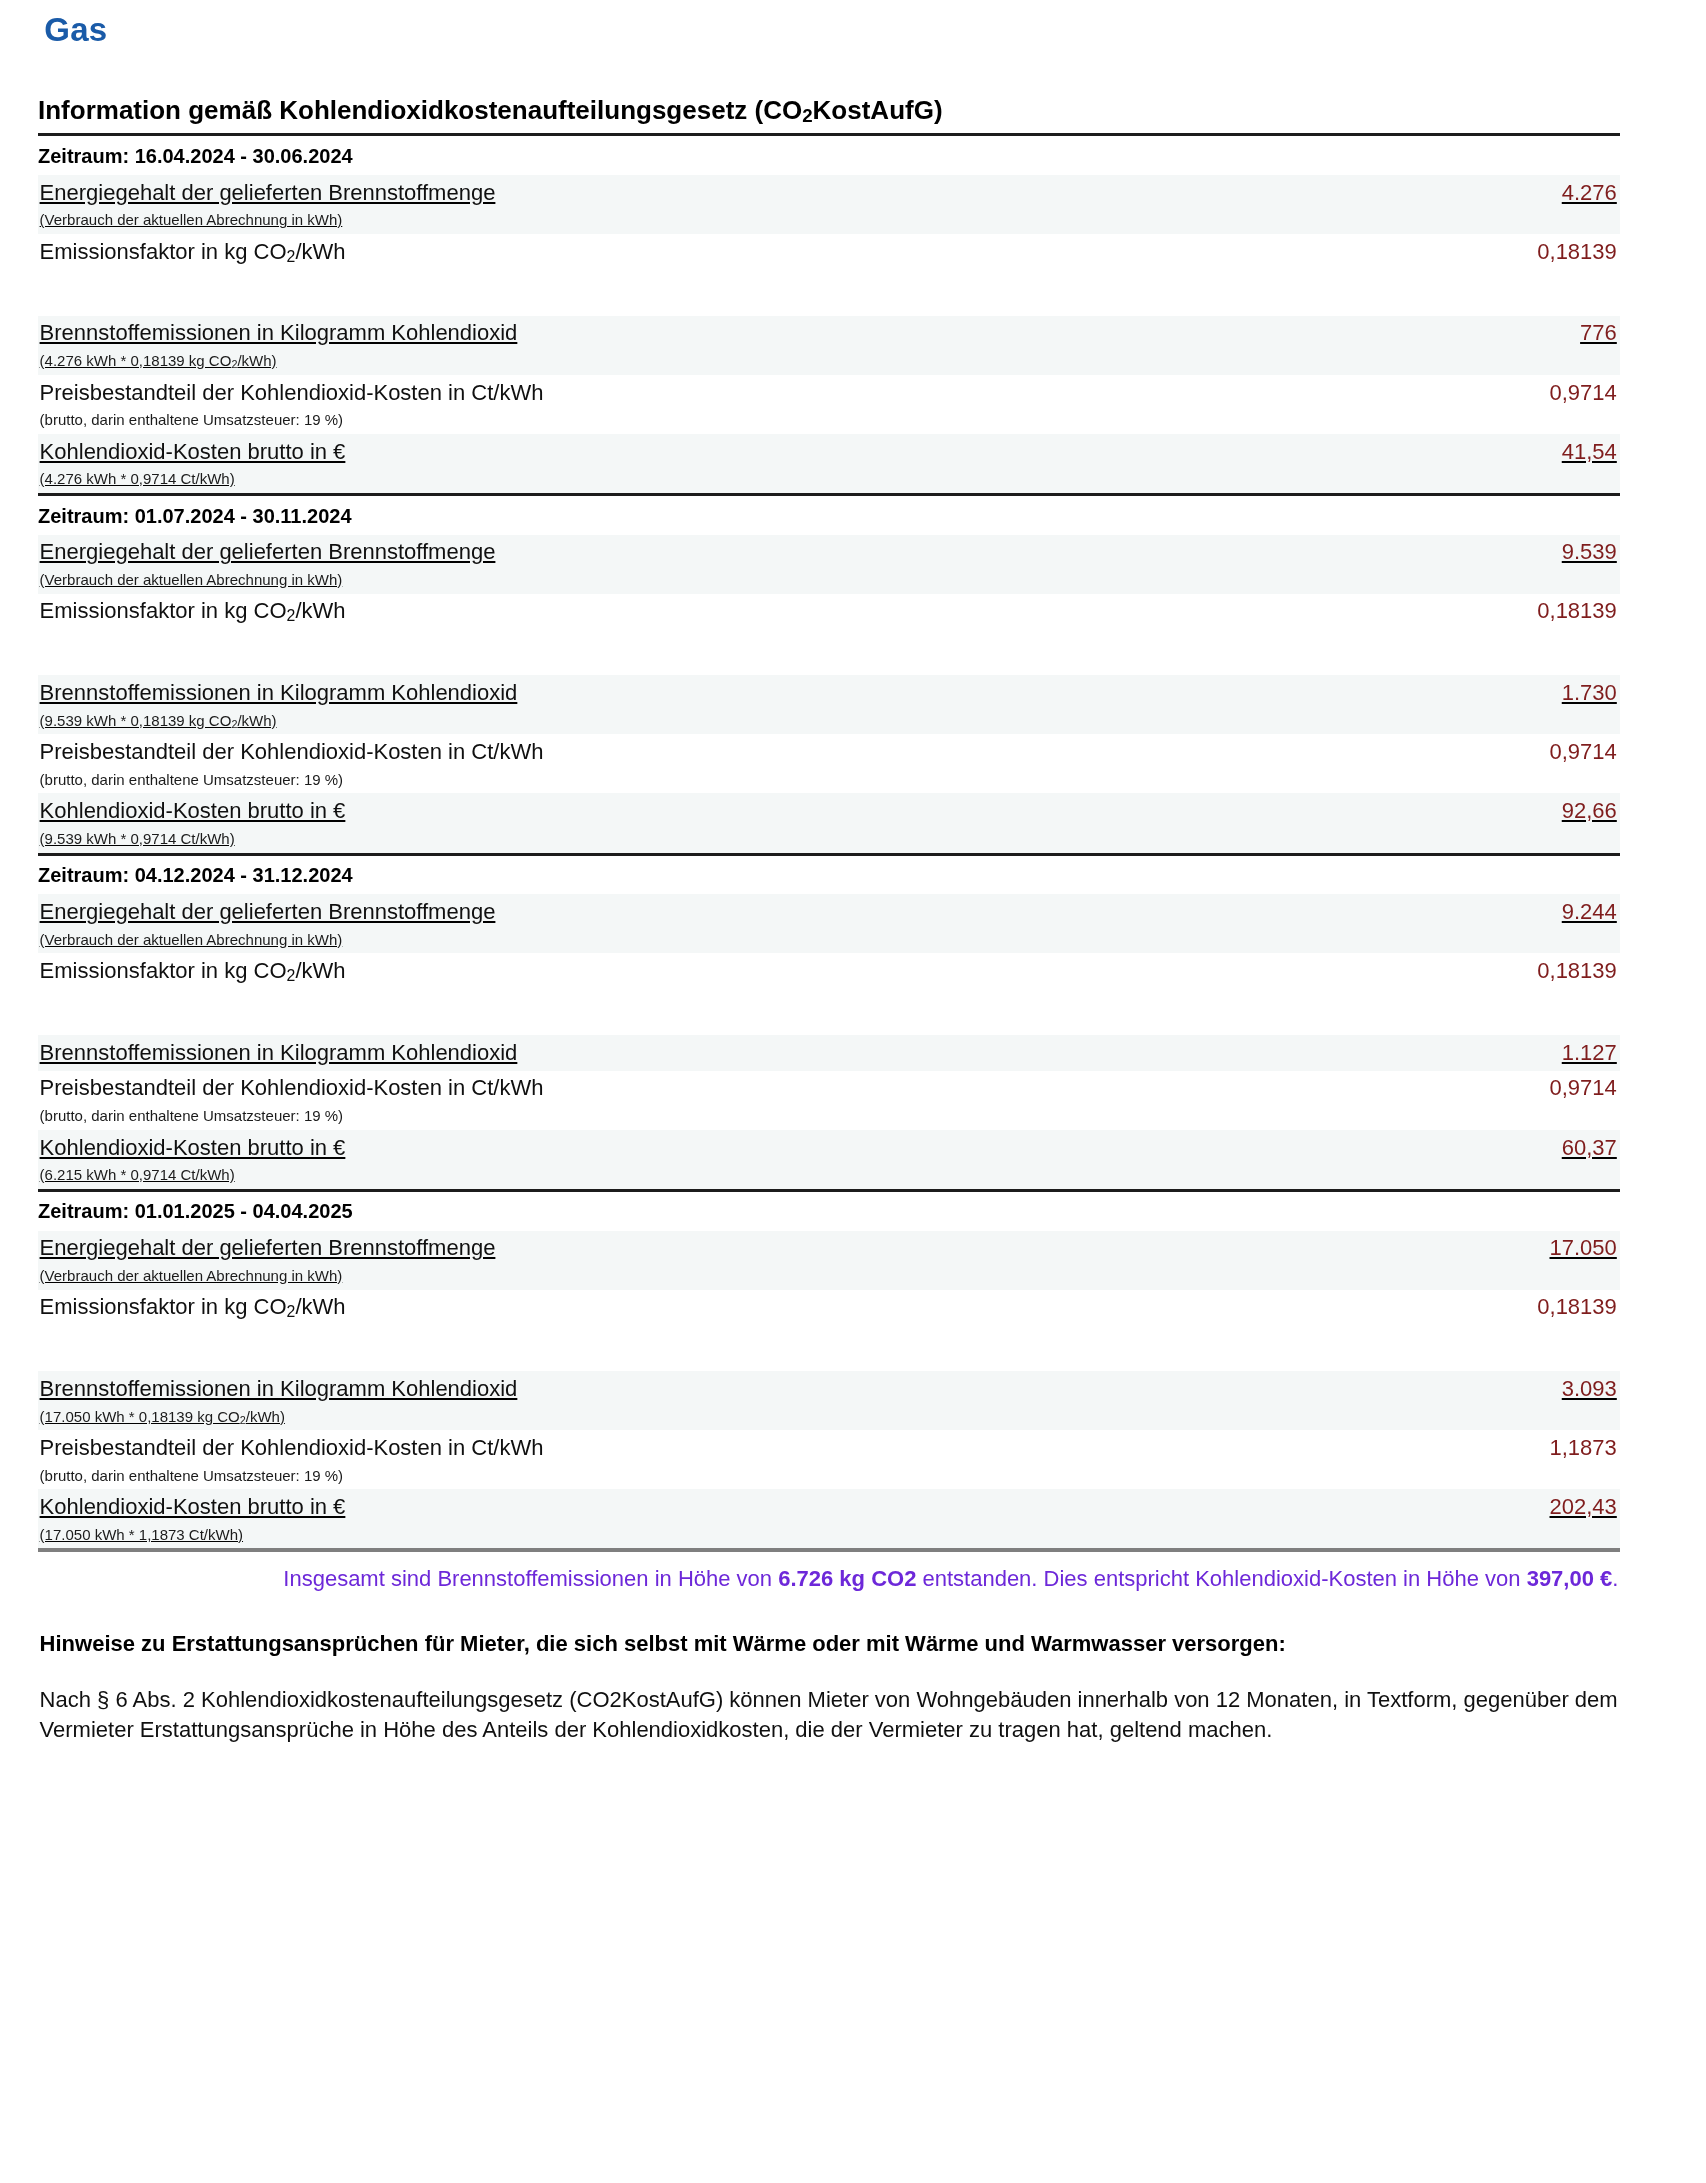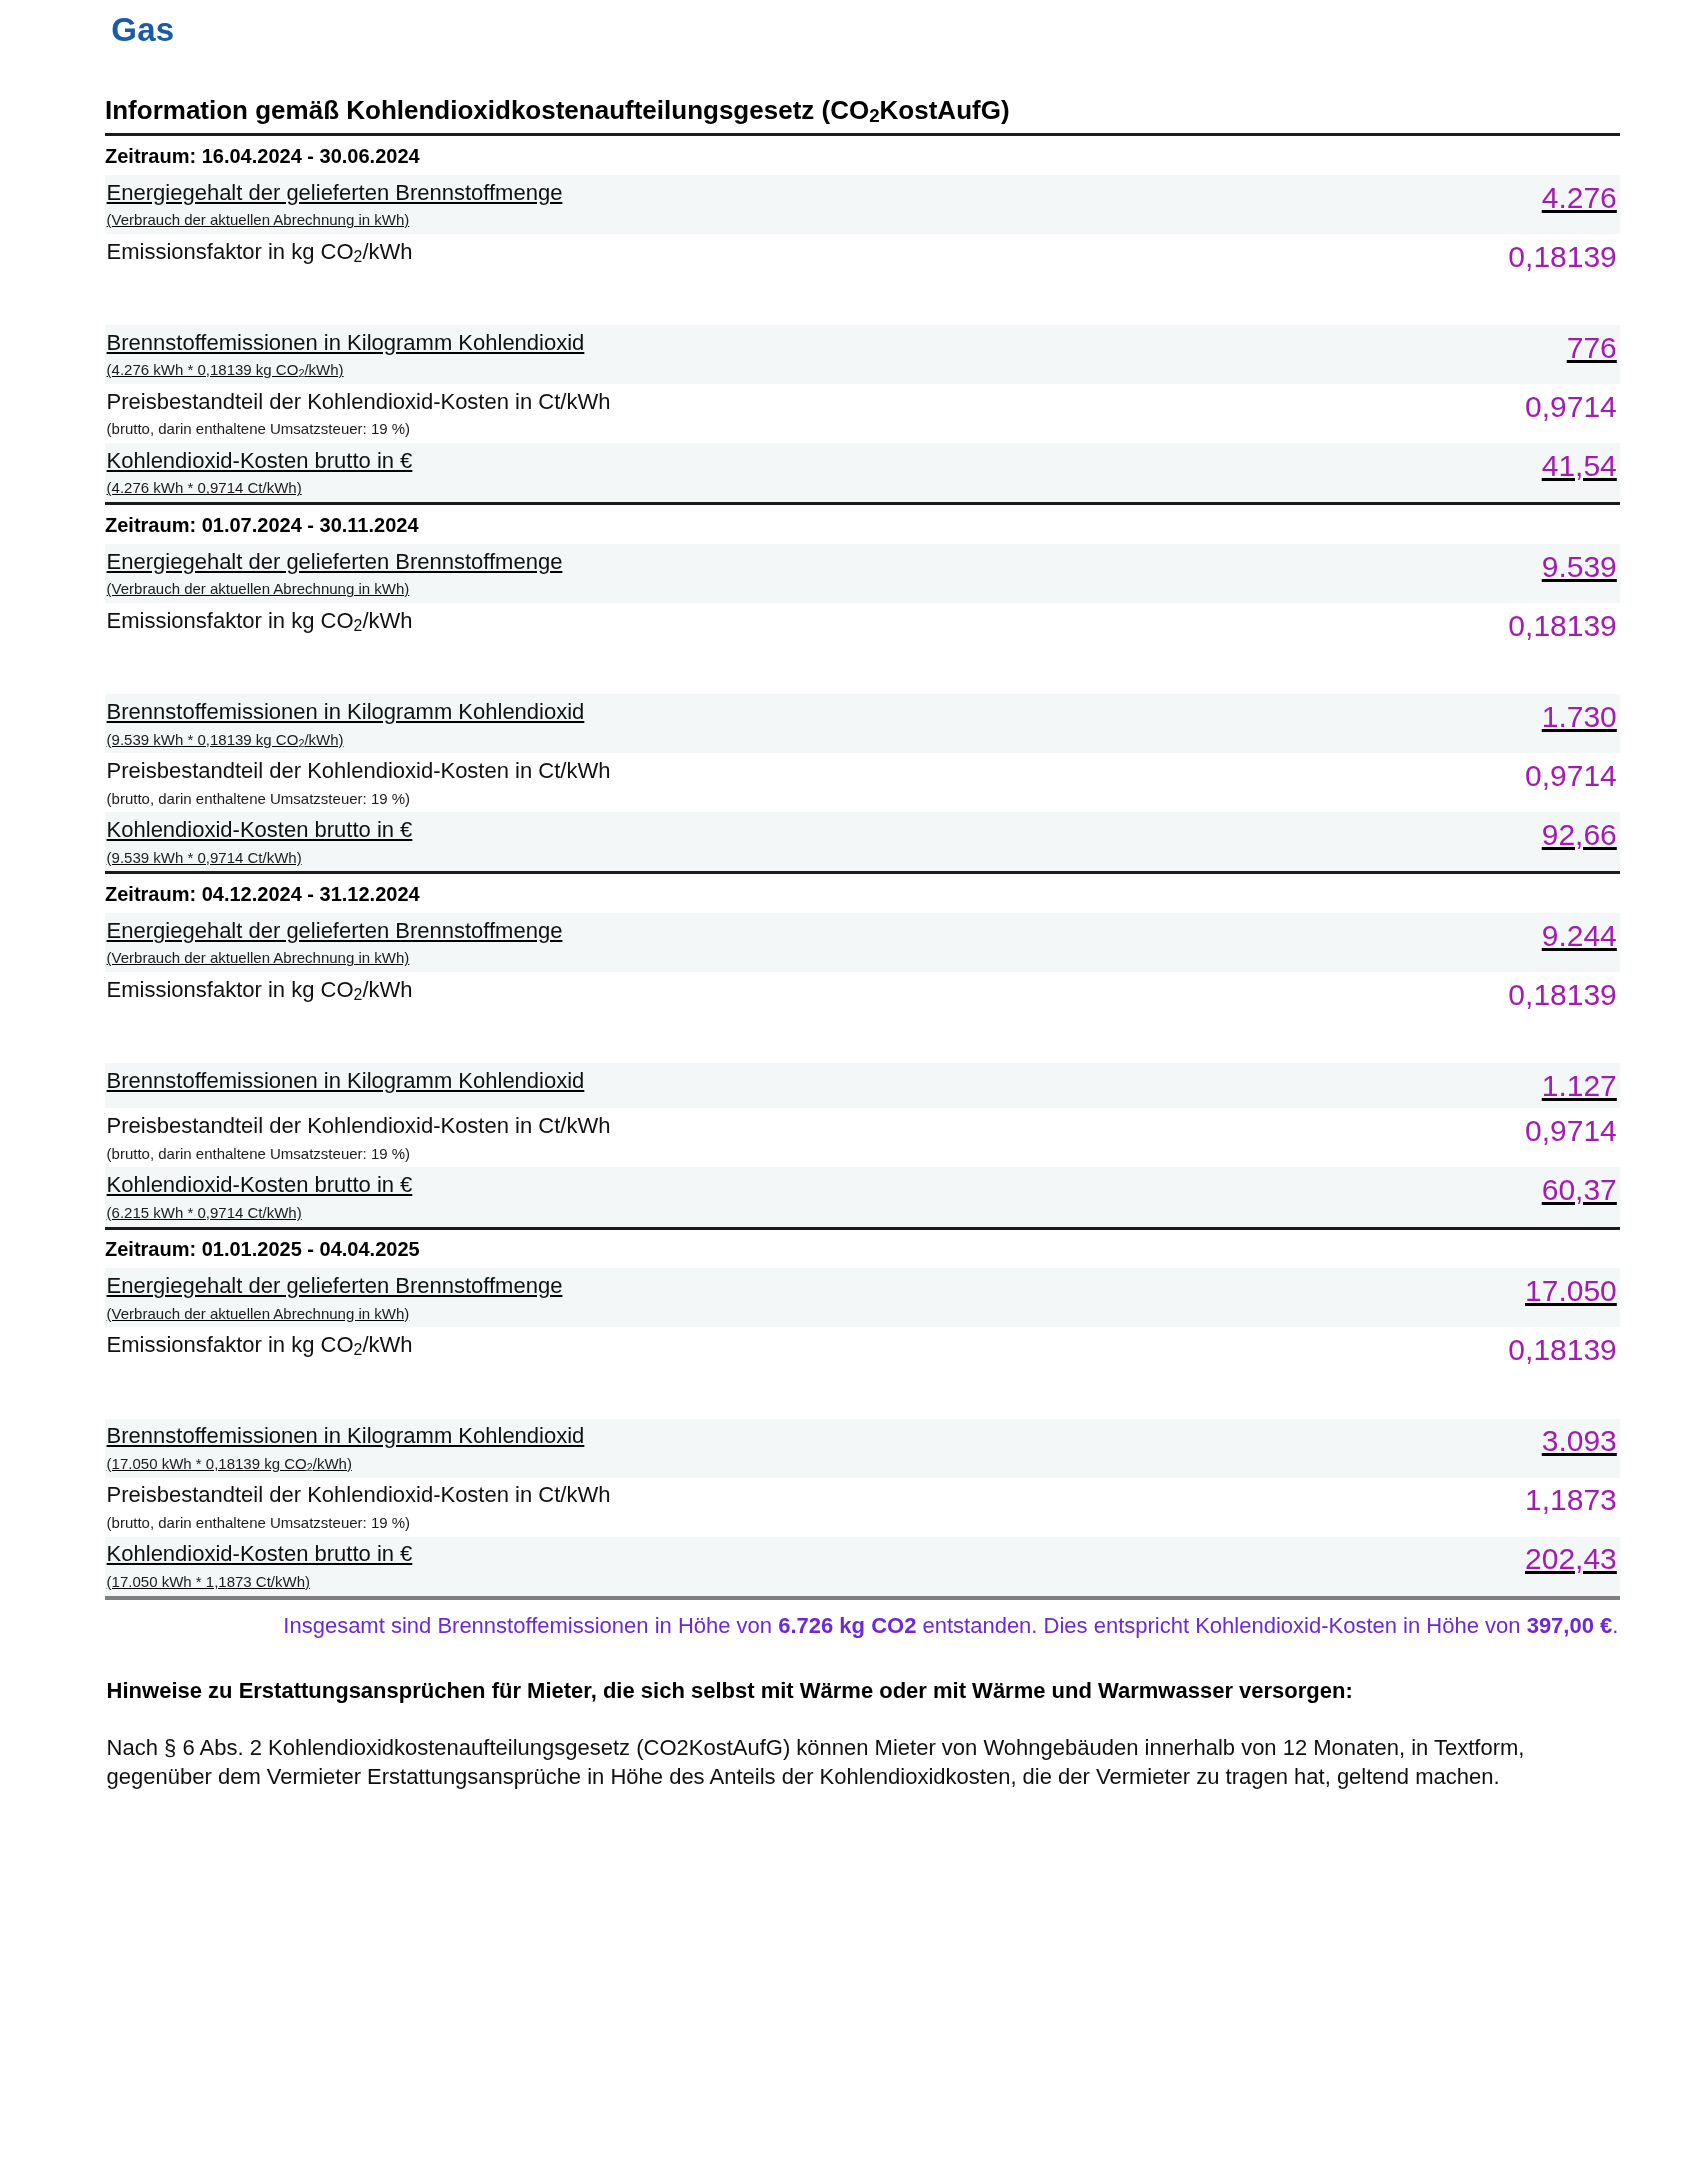--- a/index.html
+++ b/index.html
@@ -13,21 +13,21 @@
     font-family: "Liberation Sans", sans-serif;
     color: #000000;
     -webkit-font-smoothing: antialiased;
   }
 
   .page {
     position: relative;
     width: 1706px;
     height: 2183px;
     box-sizing: border-box;
-    padding: 11px 86px 0 105px;
+    padding: 11px 86px 0 38px;
   }
 
   
   .doc-title {
     font-size: 33px;
     font-weight: bold;
     color: #1a5ba8;
     letter-spacing: 0.2px;
     margin: 0 0 46px 0;
     padding-left: 6.3px;
@@ -100,23 +100,23 @@
   .row-sub {
     font-size: 15px;
     line-height: 1.2;
     color: #1b1b1b;
     margin-top: 5.5px;
     white-space: nowrap;
   }
 
   .row-value {
     flex: 0 0 auto;
-    font-size: 30px;
+    font-size: 22px;
     line-height: 1.18;
-    color: #a21caf;
+    color: #7f1d1d;
     text-align: right;
     padding-left: 32px;
     white-space: nowrap;
   }
 
   sub {
     font-size: 0.72em;
     vertical-align: -0.18em;
     line-height: 0;
   }

